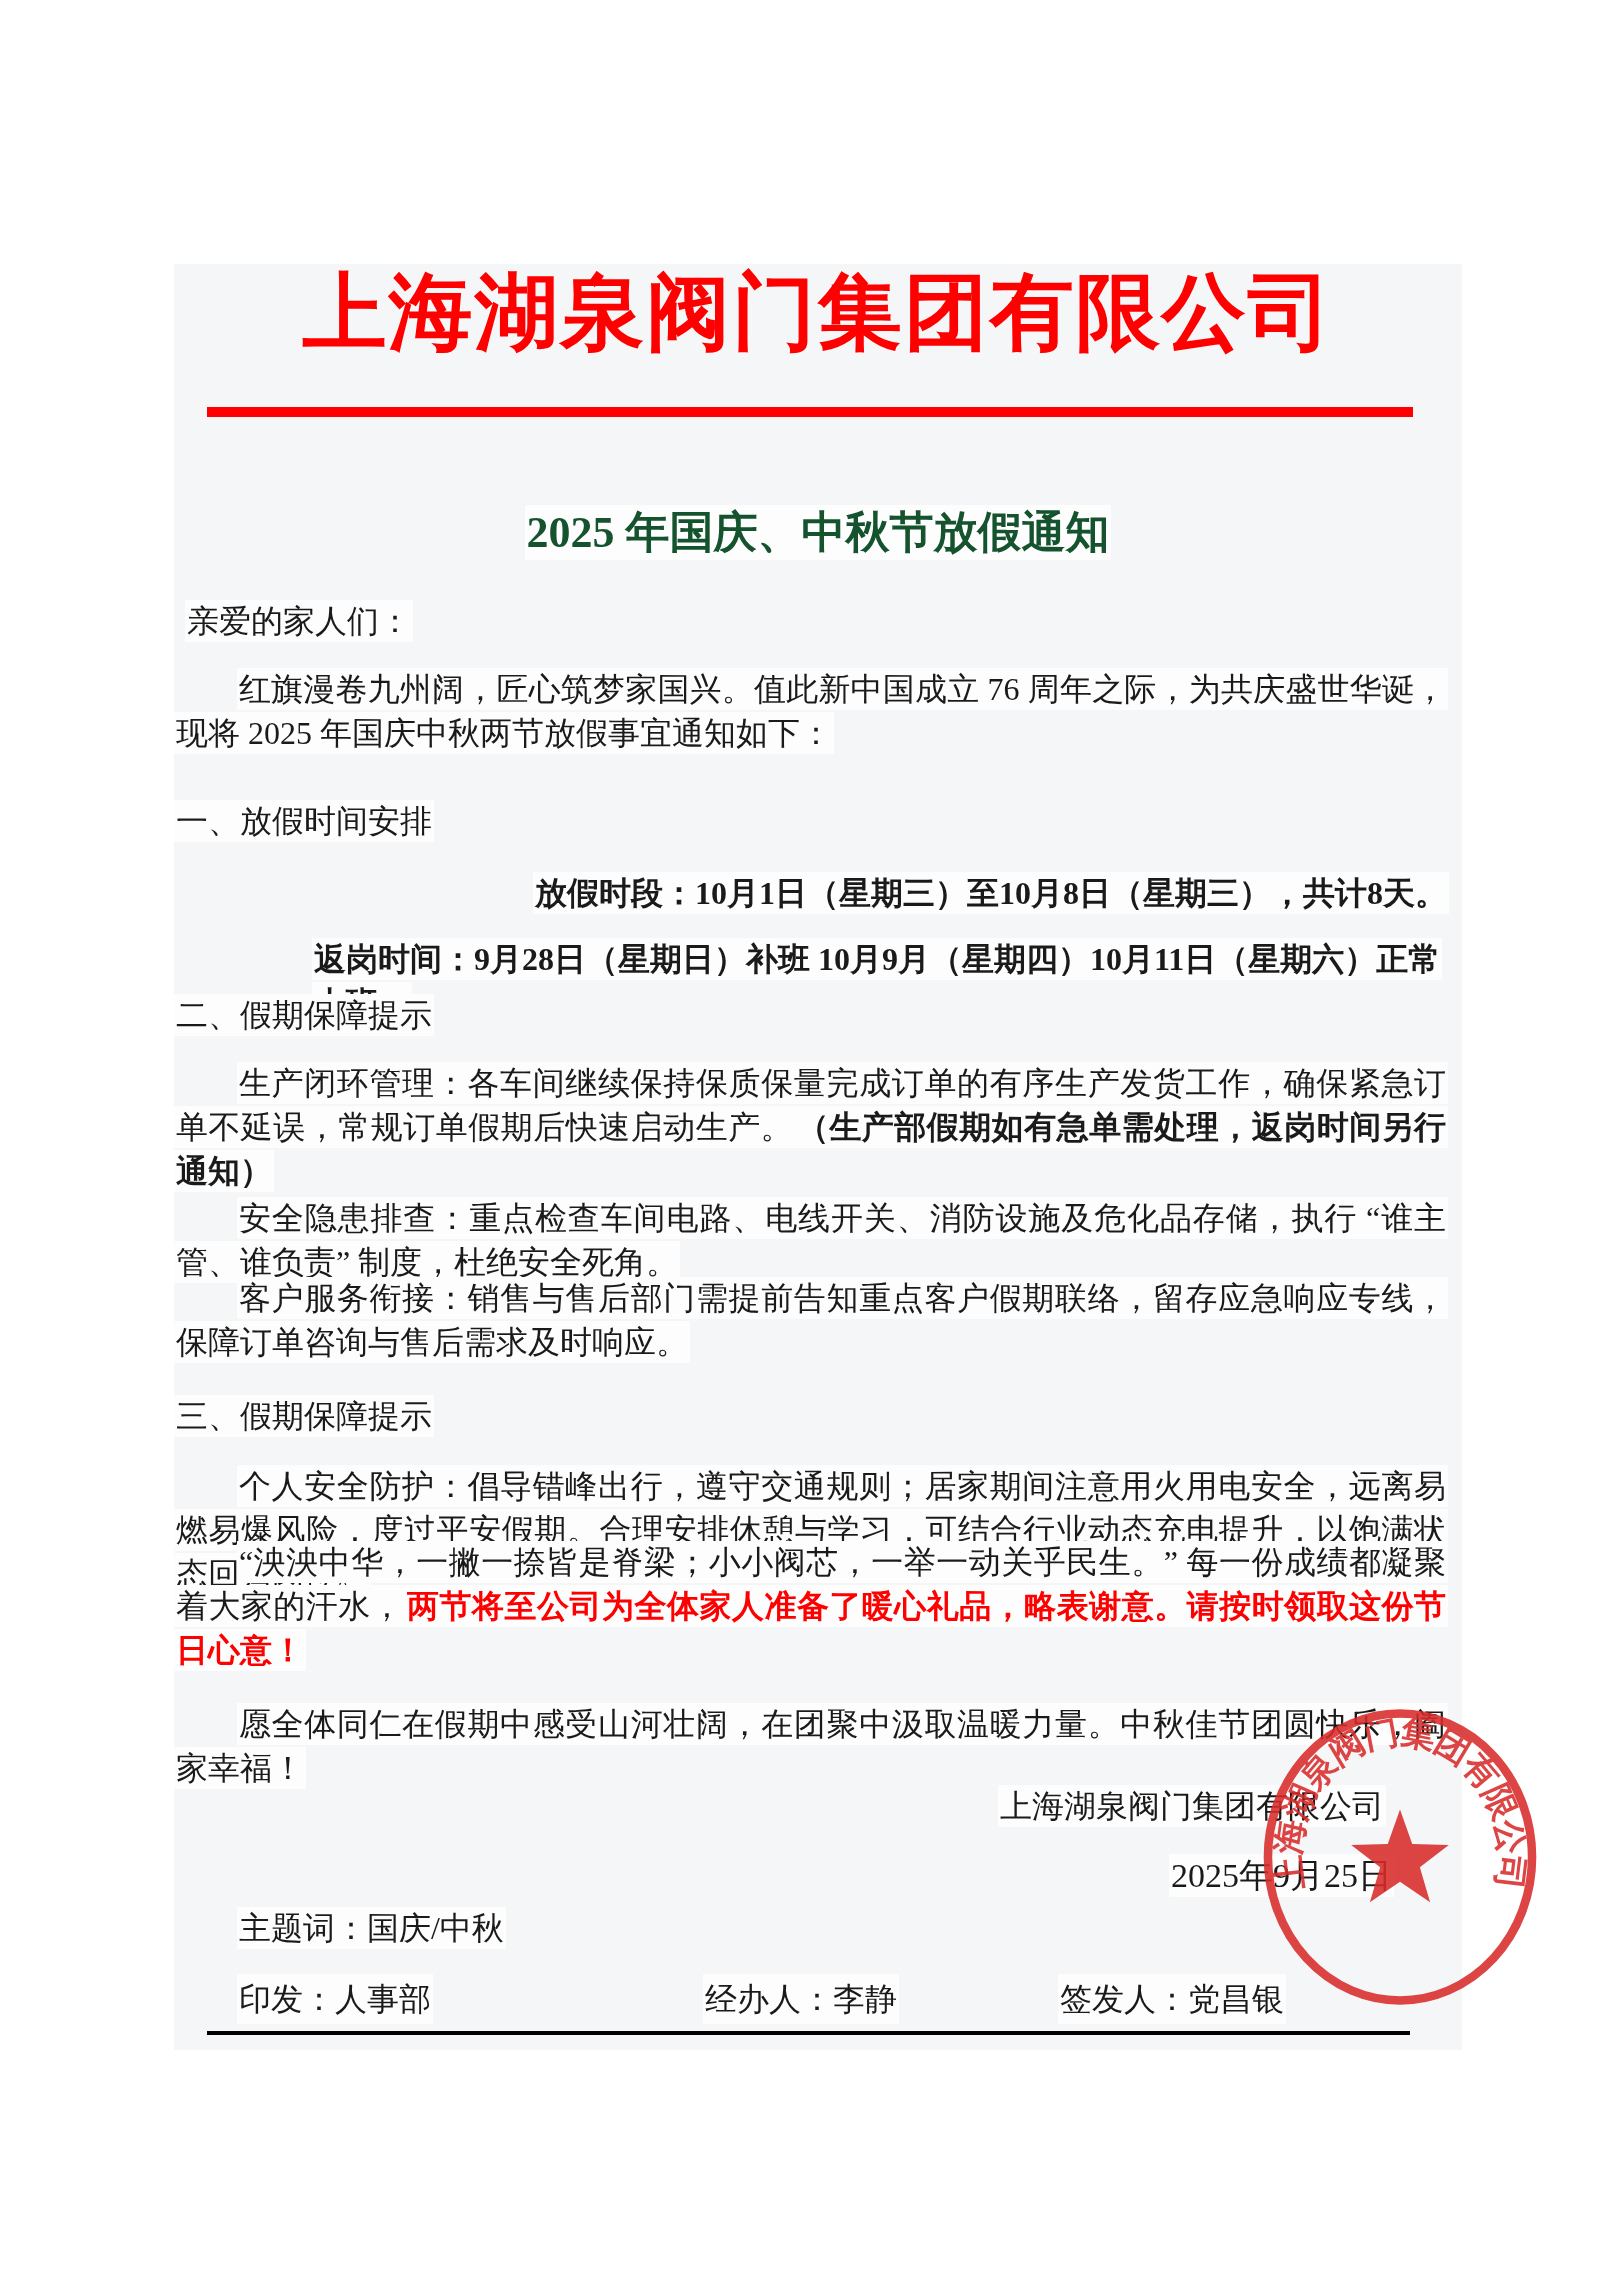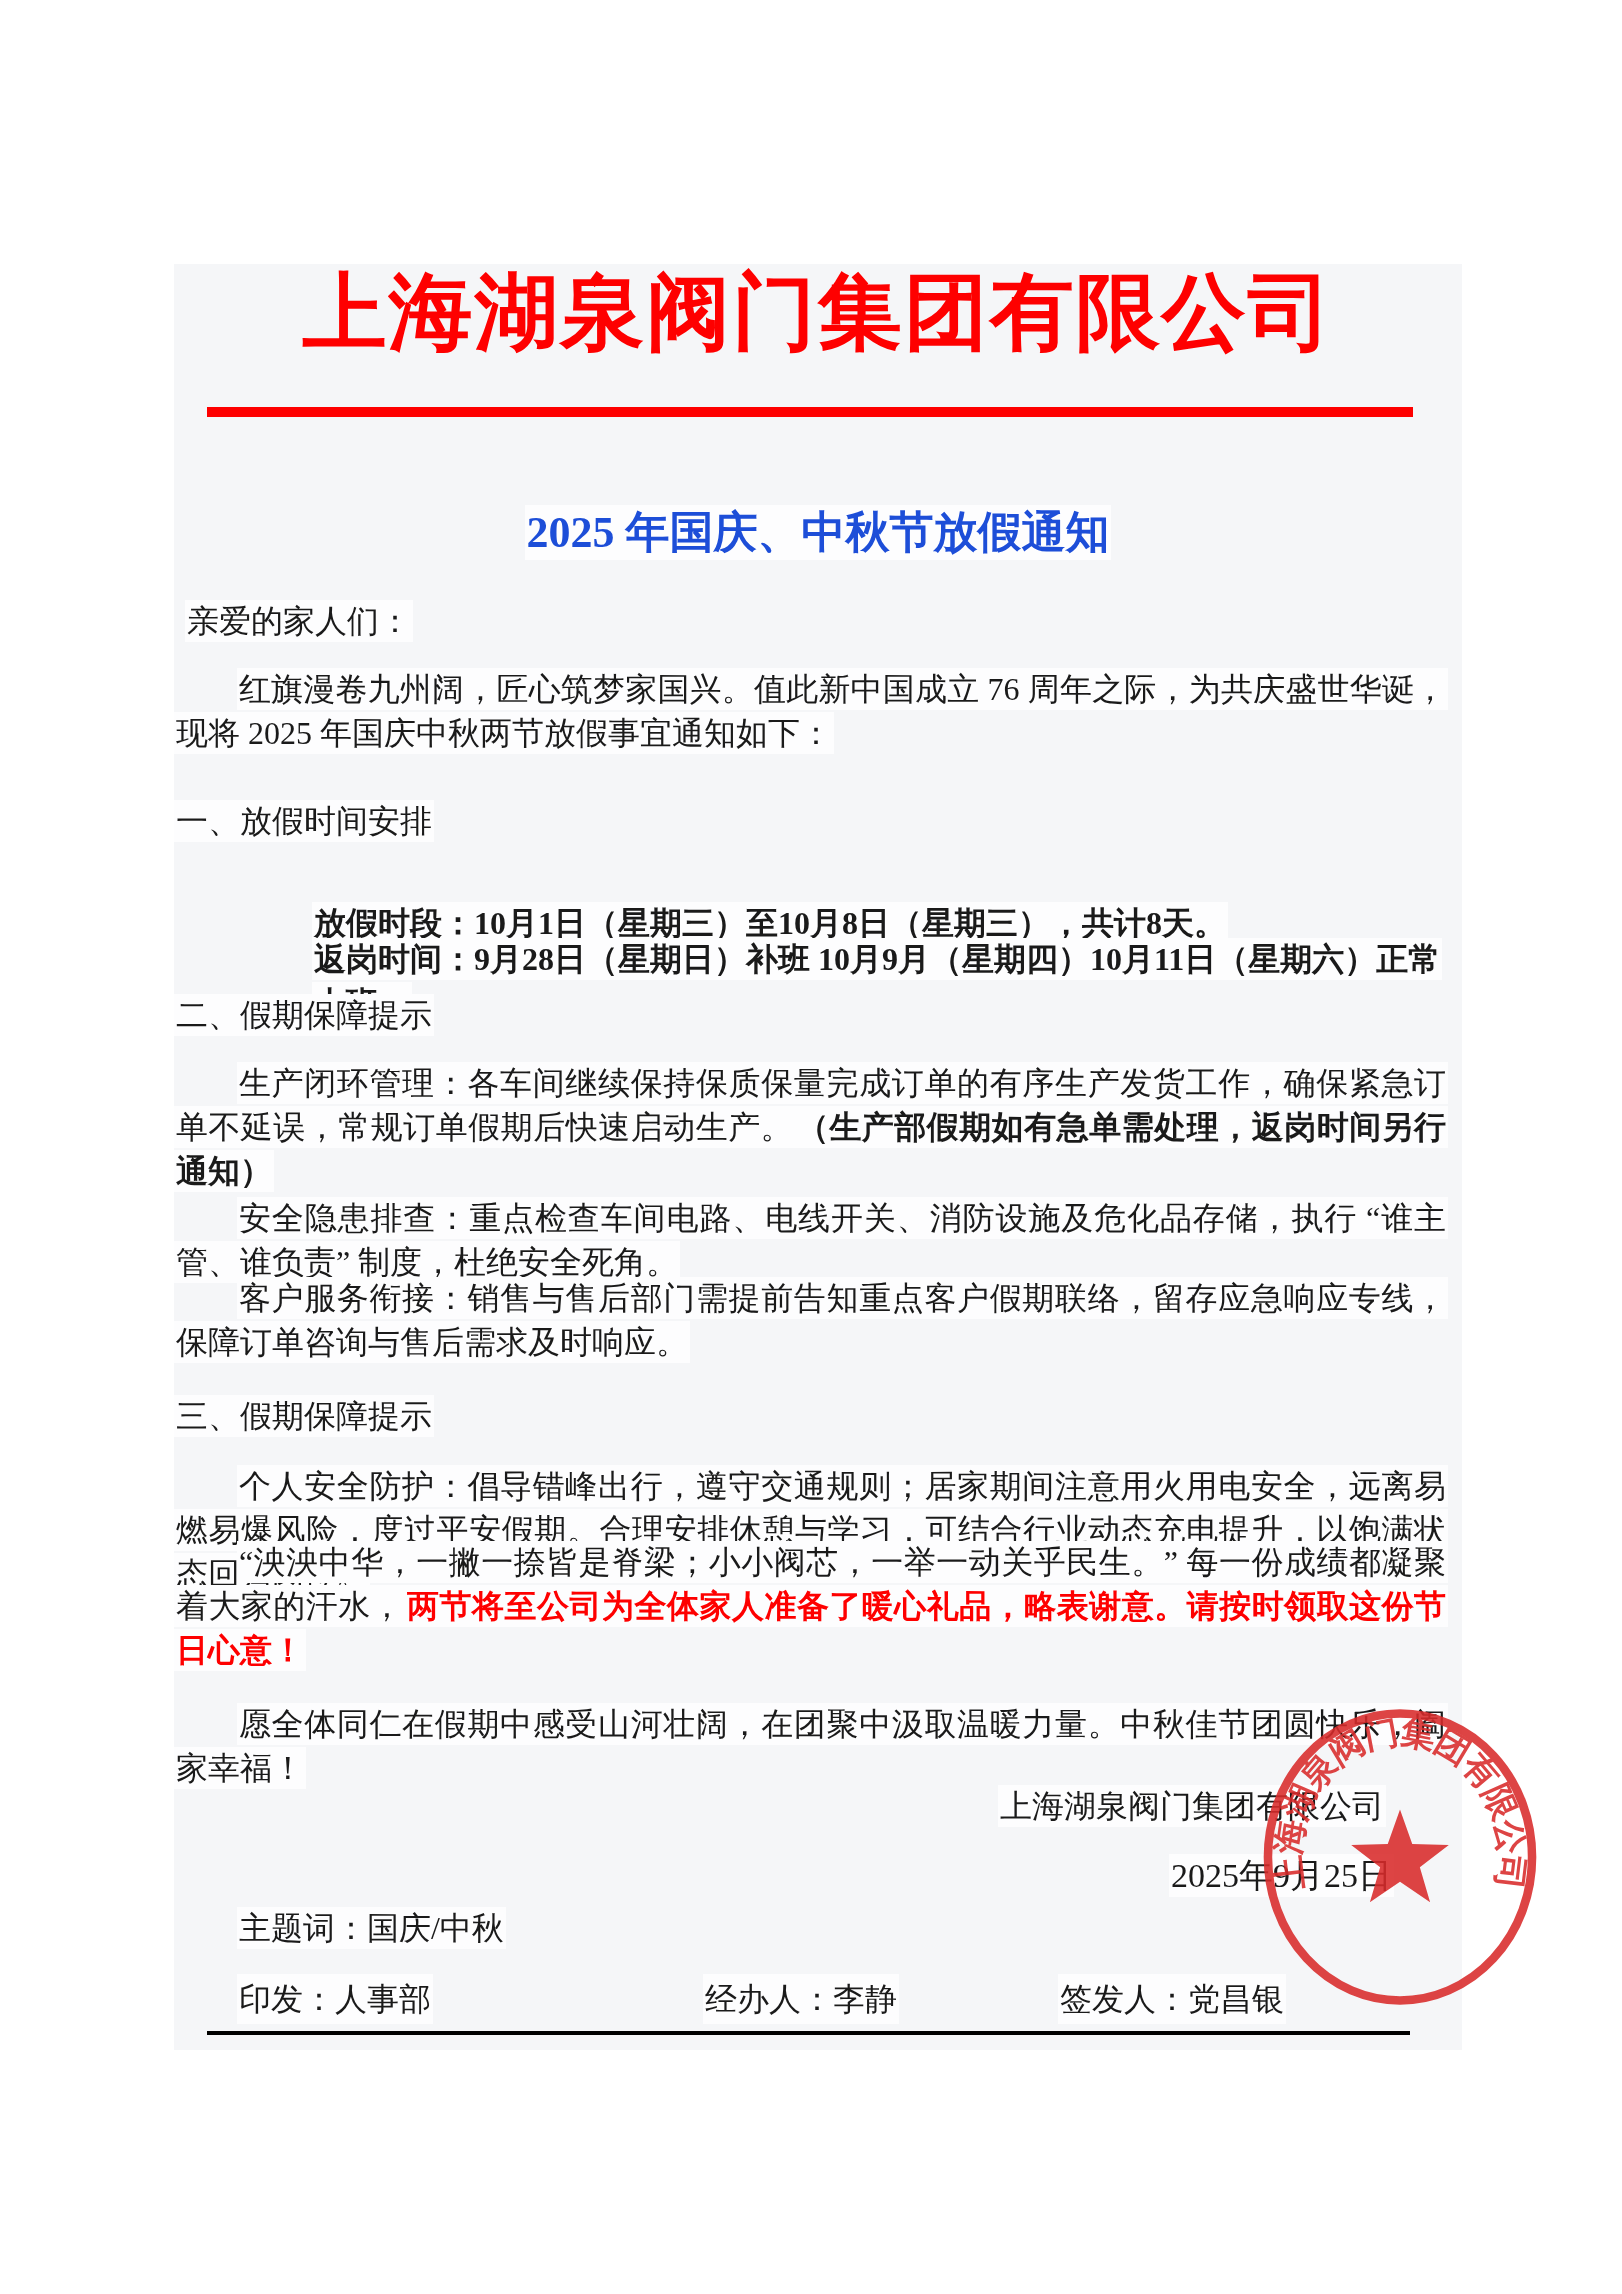--- a/index.html
+++ b/index.html
@@ -12,21 +12,21 @@
     position:absolute;left:174px;top:264px;width:1288px;height:1786px;
     background:#f5f6f8;
   }
   .blk{position:absolute;left:0;width:1274px;font-size:32px;line-height:44px;}
   .hl{background:#fdfdfe;padding:2.9px 1.9px;box-decoration-break:clone;-webkit-box-decoration-break:clone;}
   .company-title{
     top:-3.8px;width:1288px;text-align:center;font-size:84px;line-height:105px;
     font-weight:bold;color:#fe0000;letter-spacing:1.9px;
   }
   .title-divider{position:absolute;top:143px;left:33px;width:1206px;height:9.5px;background:#fe0000;}
-  .notice-title{top:242px;width:1288px;text-align:center;font-size:44px;line-height:53px;font-weight:bold;color:#1d4ed8;}
+  .notice-title{top:242px;width:1288px;text-align:center;font-size:44px;line-height:53px;font-weight:bold;color:#14532d;}
   .greeting{top:335px;margin-left:11px;}
   .indent{text-indent:63px;}
   .para{text-align:justify;}
   .heading{font-size:32px;}
   .bold-line{font-weight:bold;padding-left:138px;width:1137px;}
   .b{font-weight:bold;}
   .red{color:#fe0000;font-weight:bold;}
   .signature{top:1520px;width:1288px;text-align:right;padding-right:0;box-sizing:border-box;}
   .signature .hl{margin-right:76px;}
   .issue-date{top:1590px;width:1288px;text-align:right;font-size:34px;}
@@ -63,21 +63,21 @@
   </div>
 
   <div class="blk para indent" style="top:403px;">
     <span class="hl">红旗漫卷九州阔，匠心筑梦家国兴。值此新中国成立 76 周年之际，为共庆盛世华诞，现将 2025 年国庆中秋两节放假事宜通知如下：</span>
   </div>
 
   <div class="blk heading" style="top:535px;">
     <span class="hl">一、放假时间安排</span>
   </div>
 
-  <div class="blk bold-line" style="top:637px;">
+  <div class="blk bold-line" style="top:607px;text-align:right;">
     <span class="hl">放假时段：10月1日（星期三）至10月8日（星期三），共计8天。</span>
   </div>
 
   <div class="blk bold-line" style="top:673px;">
     <span class="hl">返岗时间：9月28日（星期日）补班 10月9月（星期四）10月11日（星期六）正常上班。</span>
   </div>
 
   <div class="blk heading" style="top:729px;">
     <span class="hl">二、假期保障提示</span>
   </div>

